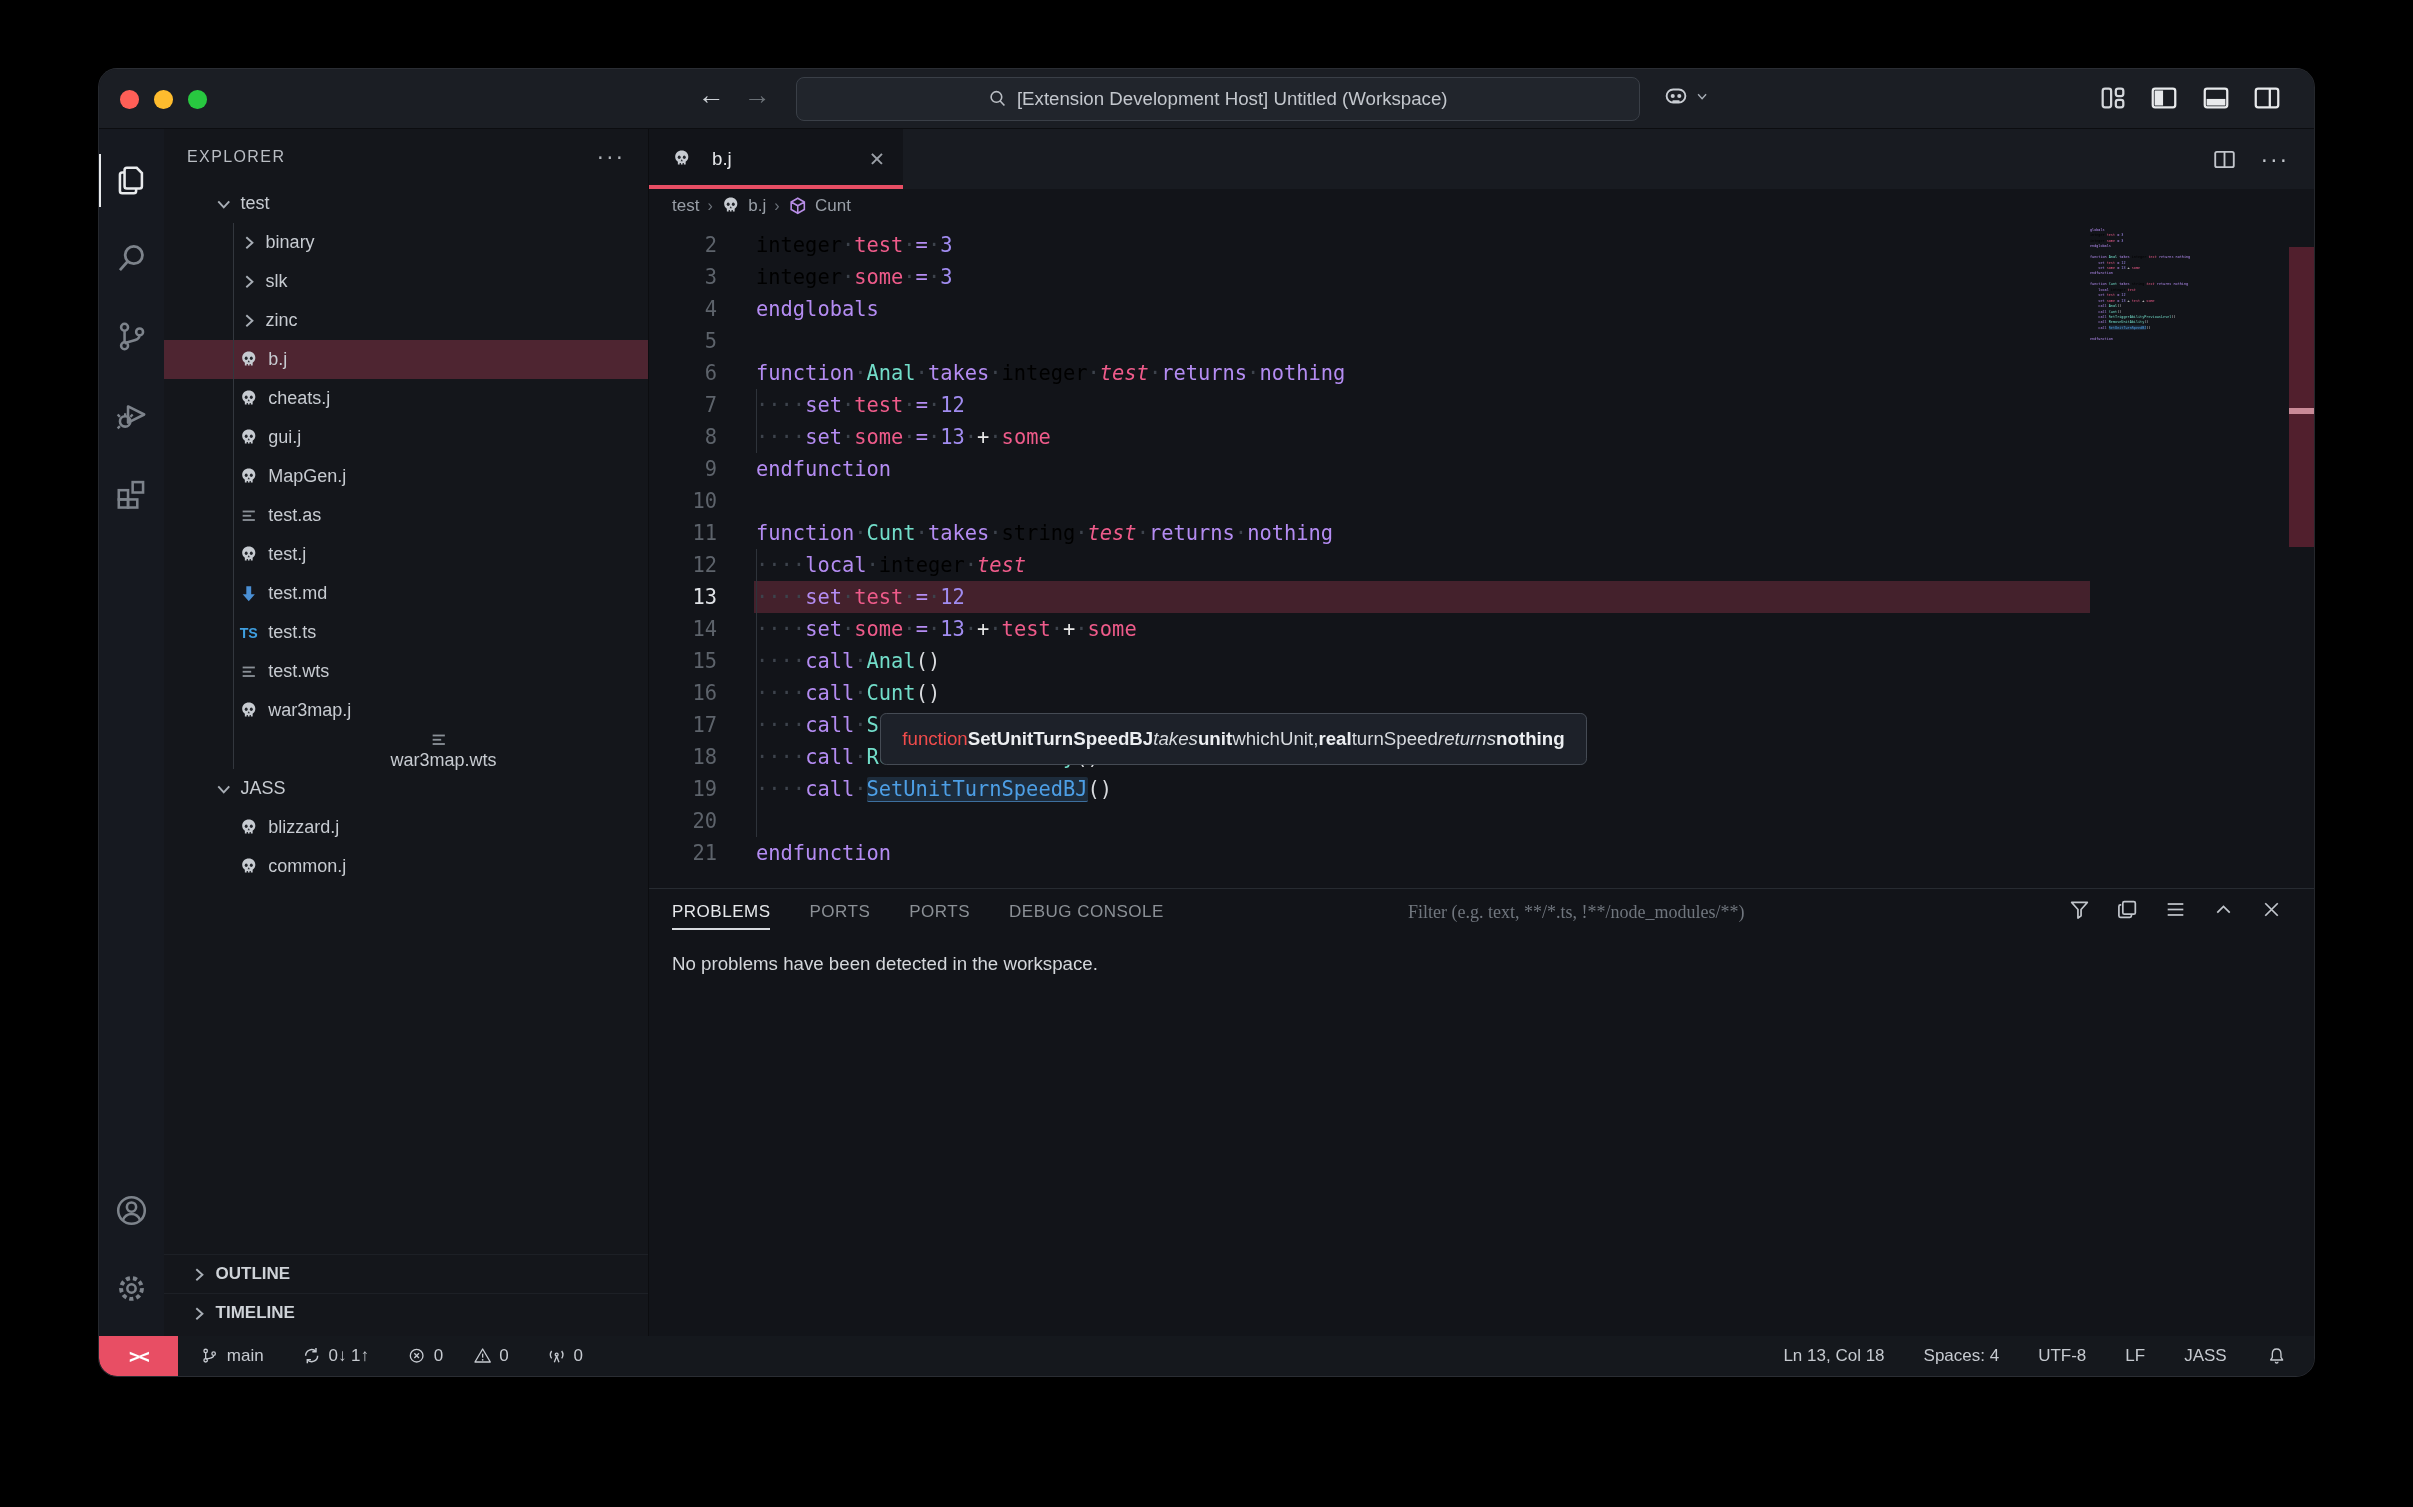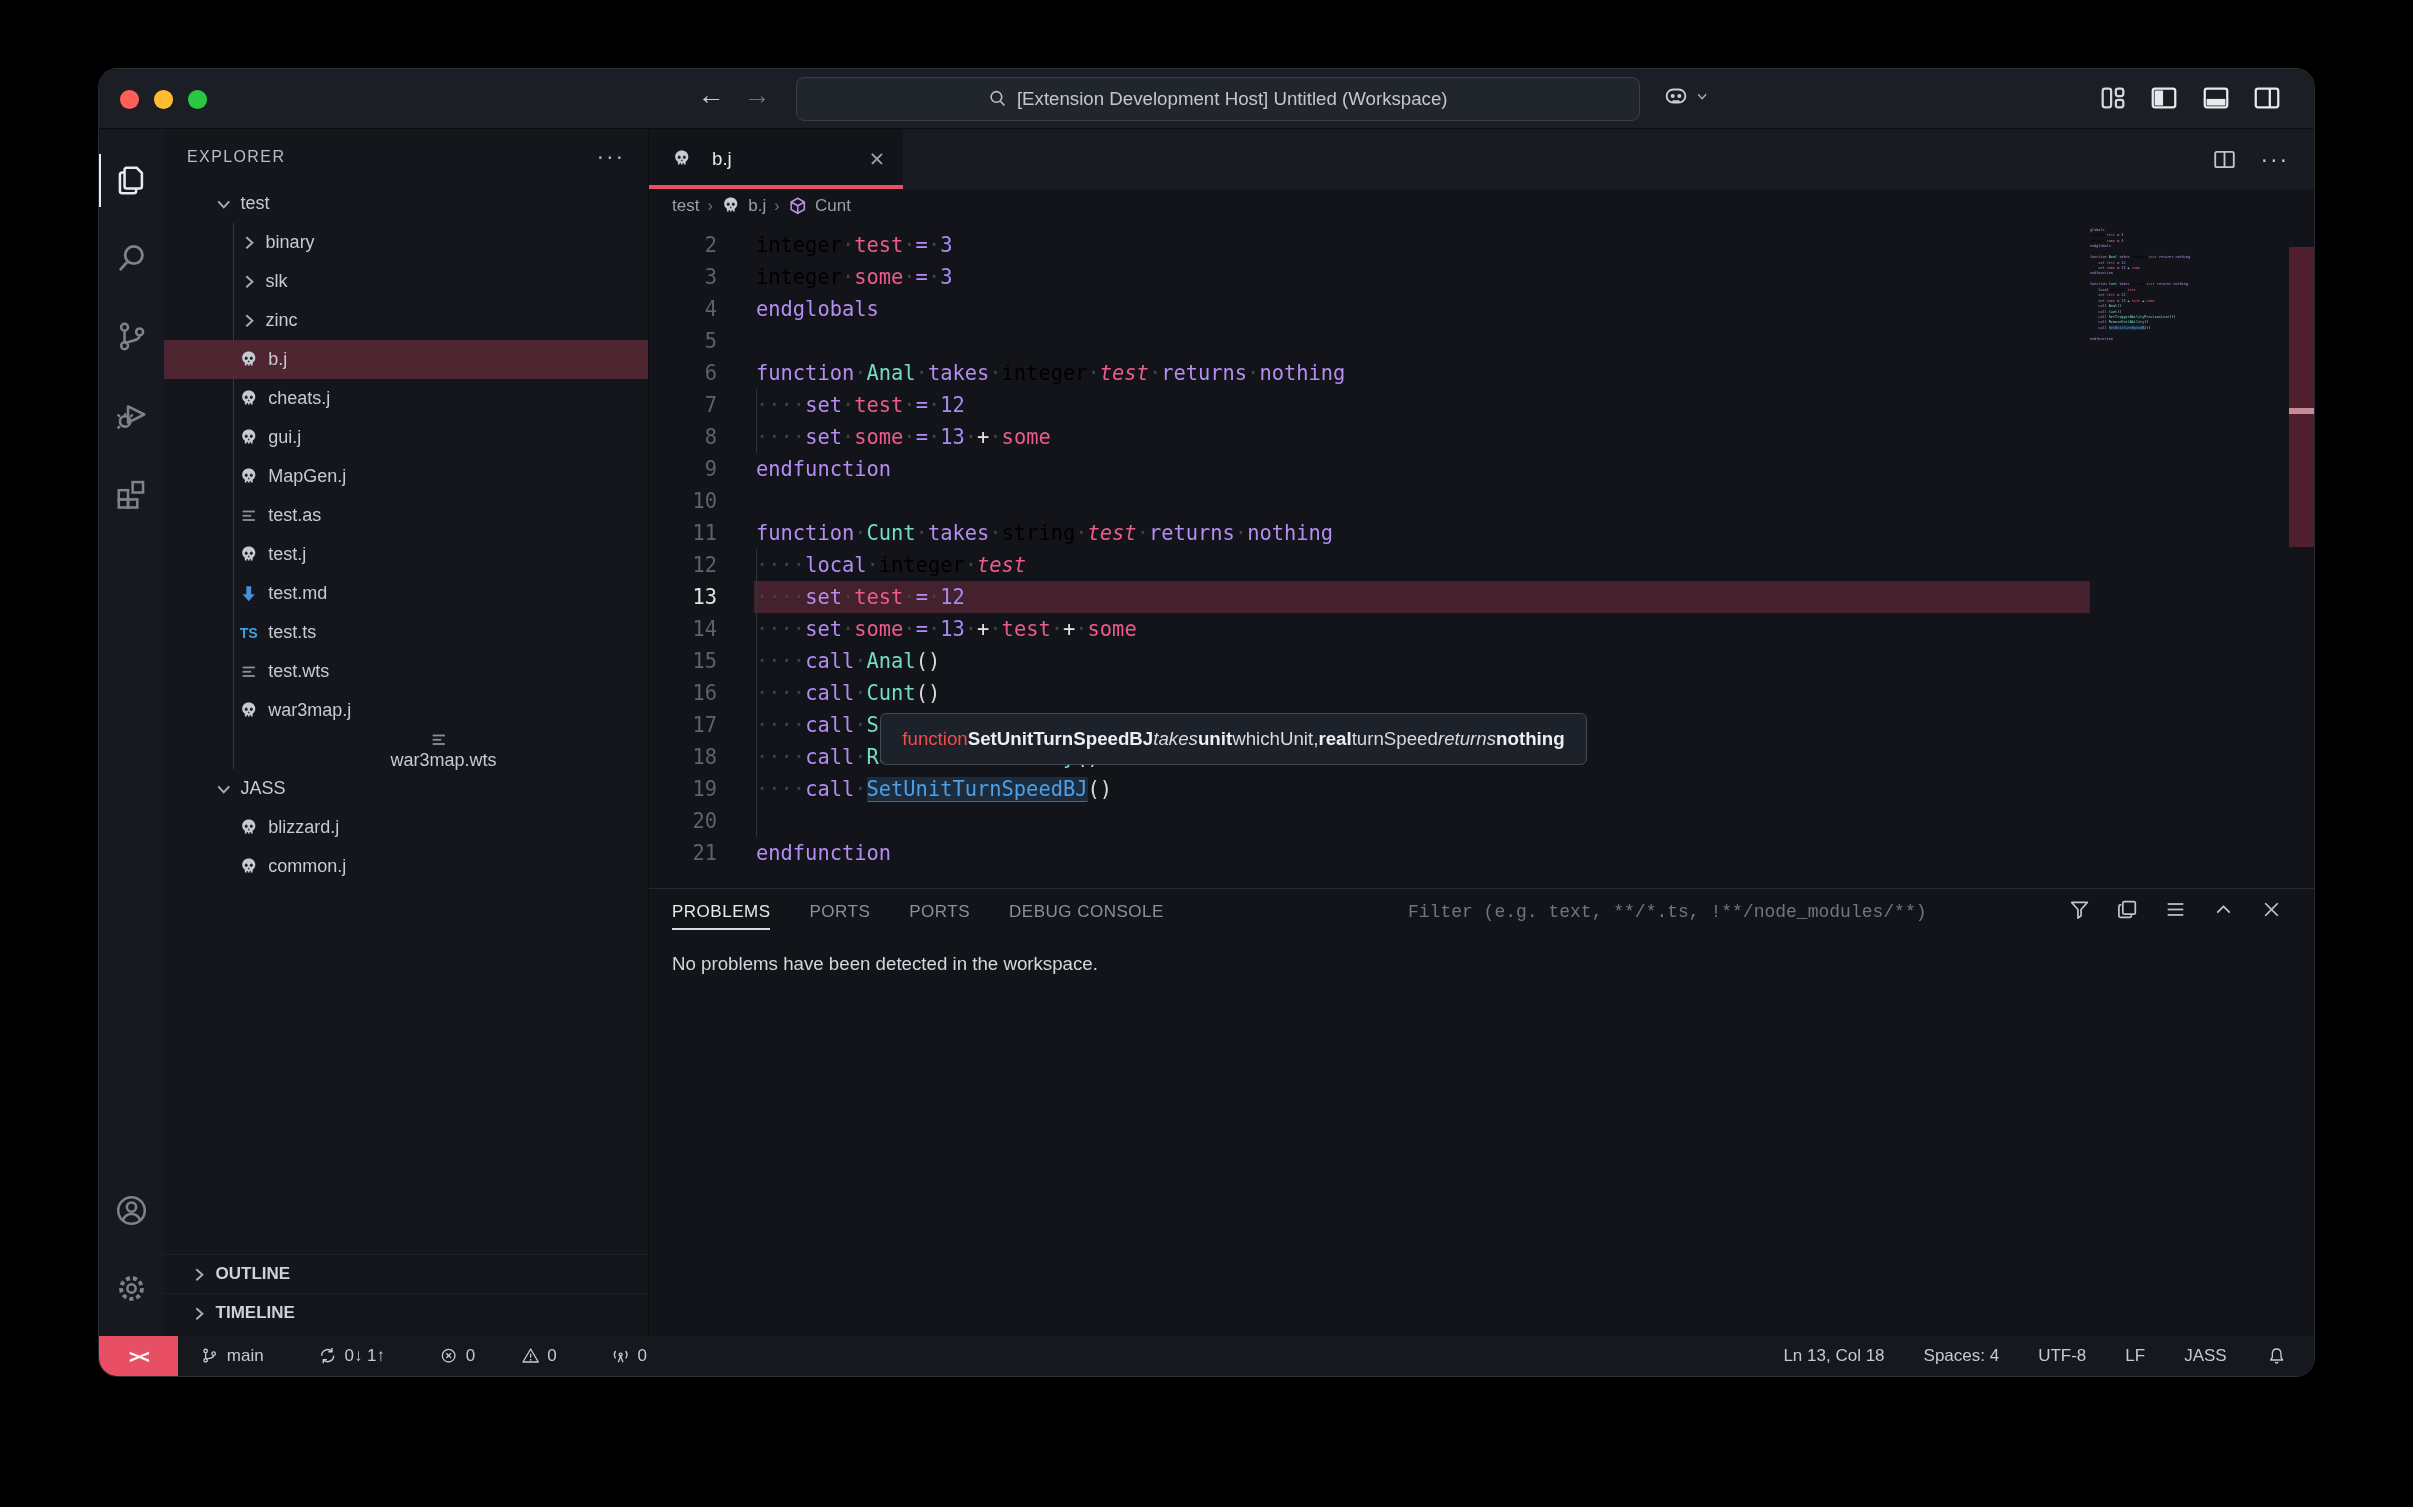--- a/index.html
+++ b/index.html
@@ -79,33 +79,33 @@
   #minimap-inner{transform:scale(0.17);transform-origin:0 0;white-space:pre;font-family:"DejaVu Sans Mono",monospace;font-size:20.4px;line-height:32px;}
   #ruler{position:absolute;right:0;top:0;bottom:0;width:25px;}
   #ruler-block{position:absolute;left:0;right:0;top:25px;height:300px;background:#511f2d;}
   #ruler-line{position:absolute;left:0;right:0;top:186px;height:6.2px;background:#c98a97;}
   
   #panel{flex:0 0 448px;border-top:0.9px solid #272b31;position:relative;background:#121419;}
   #panel-header{height:46px;display:flex;align-items:center;padding-left:23px;position:relative;}
   .ptab{margin-right:39px;font-size:17px;letter-spacing:0.5px;color:#8b9096;position:relative;height:46px;display:flex;align-items:center;}
   .ptab.active{color:#e7e9ec;}
   .ptab.active::after{content:"";position:absolute;left:0;right:0;bottom:5.3px;height:1.8px;background:#d7dade;}
-  #panel-filter{position:absolute;left:757px;top:0;height:46px;display:flex;align-items:center;color:#f9a8d4;font-size:18px;width:551px;background:transparent;border:none;outline:none;font-family:Liberation Mono, monospace;}
+  #panel-filter{position:absolute;left:757px;top:0;height:46px;display:flex;align-items:center;color:#f9a8d4;font-size:18px;width:551px;background:transparent;border:none;outline:none;font-family:Liberation Serif, serif;}
   #panel-filter::placeholder{color:#70767e;}
   #panel-icons{position:absolute;right:30px;top:8px;display:flex;gap:23px;align-items:center;color:#c2c6cc;}
   #panel-body{padding:18px 0 0 23px;color:#d4d7db;font-size:18.7px;}
   
   #statusbar{height:40px;flex:0 0 40px;background:#15181d;display:flex;align-items:center;color:#c6cad0;font-size:17px;position:relative;}
   #remote-badge{width:79px;height:40px;background:#e84e64;color:#fff;display:flex;align-items:center;justify-content:center;
                 font-family:"DejaVu Sans Mono",monospace;font-size:18.7px;font-weight:bold;letter-spacing:-1.8px;border-bottom-left-radius:18px;}
   .sitem{display:flex;align-items:center;gap:6.2px;margin-left:21.3px;}
   .sitem svg{width:21.3px;height:21.3px;}
   #sb-right{margin-left:auto;display:flex;align-items:center;gap:39px;padding-right:27px;}
   #sb-right .sitem{margin-left:0;}
-  .igrp{display:flex;align-items:flex-end;gap:32px;}
+  .igrp{display:flex;align-items:flex-end;gap:16px;}
 </style>
 </head>
 <body>
 
 <div id="window">
 
   <div id="titlebar">
     <div class="tl" id="tl-close"></div>
     <div class="tl" id="tl-min"></div>
     <div class="tl" id="tl-max"></div>

